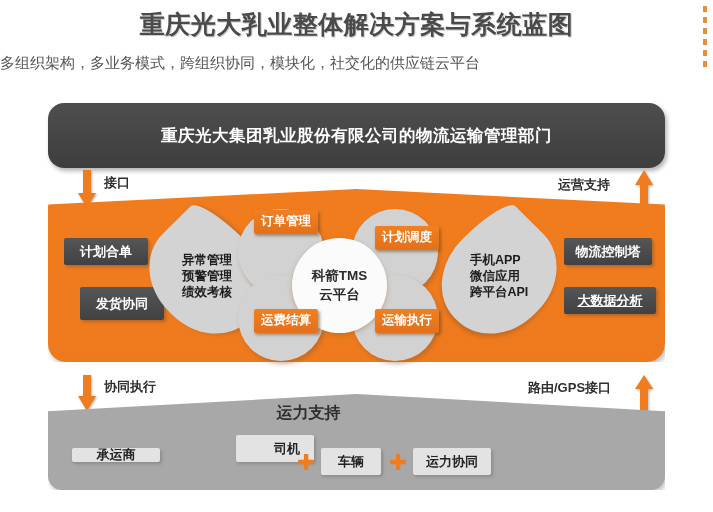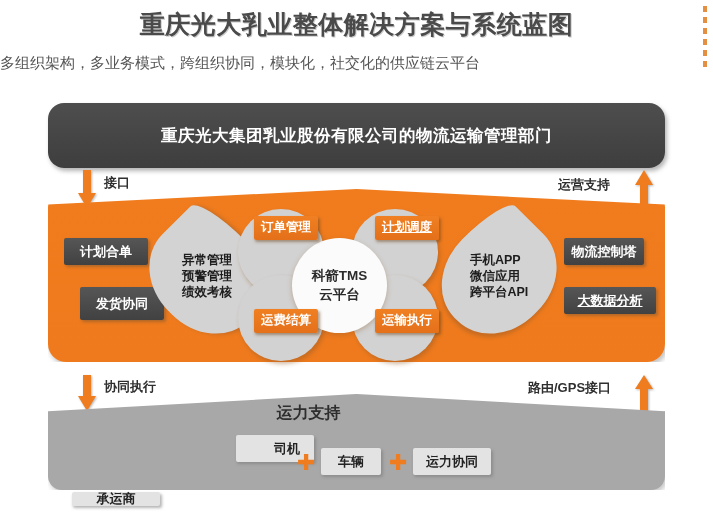--- a/index.html
+++ b/index.html
@@ -276,21 +276,21 @@
       <polygon points="9,0 18,15 13,15 13,38 5,38 5,15 0,15" fill="#ef7d1f"></polygon>
     </svg>
     <div class="arrow-label" style="left:78px; top:6px;">运营支持</div>
   </div>
 
   <div id="platform-panel"></div>
 
   <div class="dark-chip" style="left:64px; top:238px; width:84px; height:27px;">计划合单</div>
   <div class="dark-chip" style="left:80px; top:287px; width:84px; height:33px;">发货协同</div>
 
-  <div class="dark-chip" style="left:564px; top:238px; width:80px; height:27px;">物流控制塔</div>
+  <div class="dark-chip" style="left:564px; top:238px; width:88px; height:27px;">物流控制塔</div>
   <div class="dark-chip" style="left:564px; top:287px; width:92px; height:27px;text-decoration:underline;">大数据分析</div>
 
   <div class="pick pick-right" style="left:155px; top:215px;">
     <div class="pick-text">
       <span>异常管理</span>
       <span>预警管理</span>
       <span>绩效考核</span>
     </div>
   </div>
 
@@ -305,43 +305,43 @@
   <div class="petal" id="petal-tl"></div>
   <div class="petal" id="petal-tr"></div>
   <div class="petal" id="petal-bl"></div>
   <div class="petal" id="petal-br"></div>
 
   <div id="hub">
     <span>科箭TMS</span>
     <span>云平台</span>
   </div>
 
-  <div class="petal-chip" style="left:254px; top:216px;">订单管理</div>
-  <div class="petal-chip" style="left:375px; top:216px;text-decoration:underline;">计划调度</div>
+  <div class="petal-chip" style="left:254px; top:210px;">订单管理</div>
+  <div class="petal-chip" style="left:375px; top:226px;">计划调度</div>
   <div class="petal-chip" style="left:254px; top:309px;">运费结算</div>
   <div class="petal-chip" style="left:375px; top:309px;">运输执行</div>
 
   <div class="arrow-col" style="left:78px; top:375px;">
     <svg class="arrow-shape" style="left:0; top:0;" width="18" height="36" viewBox="0 0 18 36">
       <polygon points="5,0 13,0 13,21 18,21 9,36 0,21 5,21" fill="#ef7d1f"></polygon>
     </svg>
     <div class="arrow-label" style="left:26px; top:3px;">协同执行</div>
   </div>
 
   <div class="arrow-col" style="left:455px; top:375px;">
     <svg class="arrow-shape" style="left:180px; top:0;" width="18" height="36" viewBox="0 0 18 36">
       <polygon points="9,0 18,14 13,14 13,36 5,36 5,14 0,14" fill="#ef7d1f"></polygon>
     </svg>
     <div class="arrow-label" style="left:73px; top:4px;">路由/GPS接口</div>
   </div>
 
   <div id="capacity-panel"></div>
   <div id="capacity-title">运力支持</div>
 
-  <div class="light-chip" style="left:72px; top:448px; width:88px; height:14px;margin-top:44px;">承运商</div>
+  <div class="light-chip" style="left:72px; top:448px; width:88px; height:14px;">承运商</div>
 
   <div class="light-chip" style="left:236px; top:435px; width:54px; height:27px;padding-left:24px;">司机</div>
   <div class="plus-sign" style="left:297px; top:452px;">✚</div>
   <div class="light-chip" style="left:321px; top:448px; width:60px; height:27px;">车辆</div>
   <div class="plus-sign" style="left:389px; top:452px;">✚</div>
   <div class="light-chip" style="left:413px; top:448px; width:78px; height:27px;">运力协同</div>
 
 
 </div>
 

